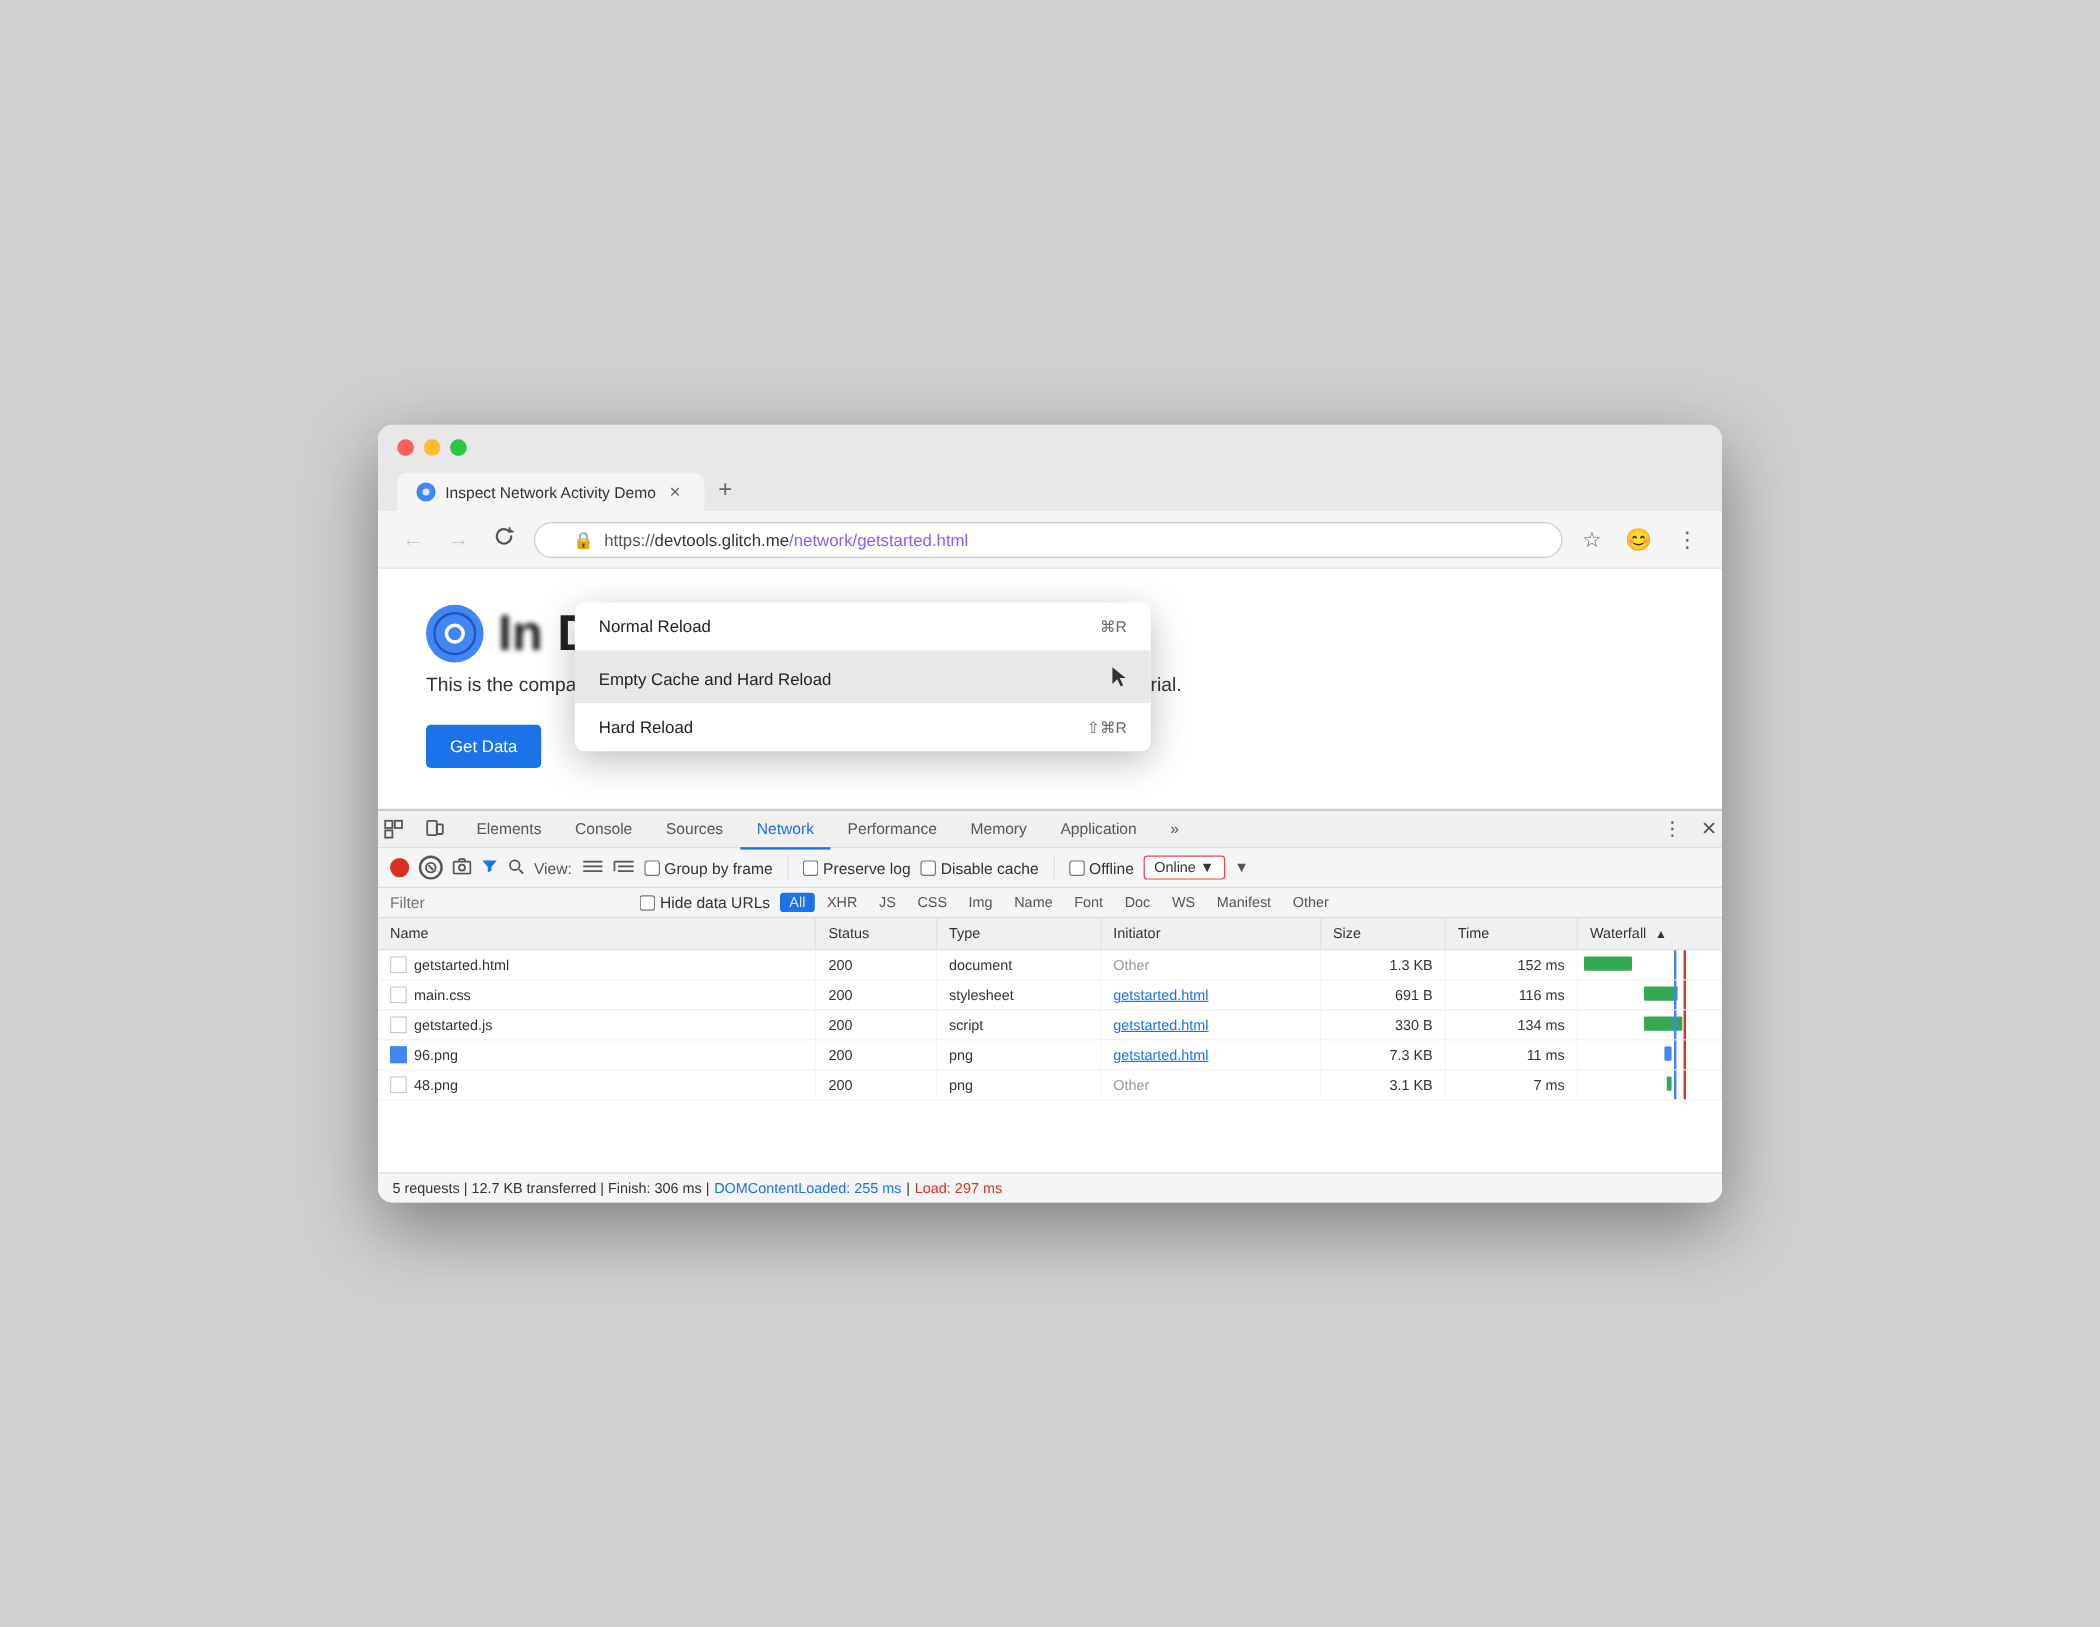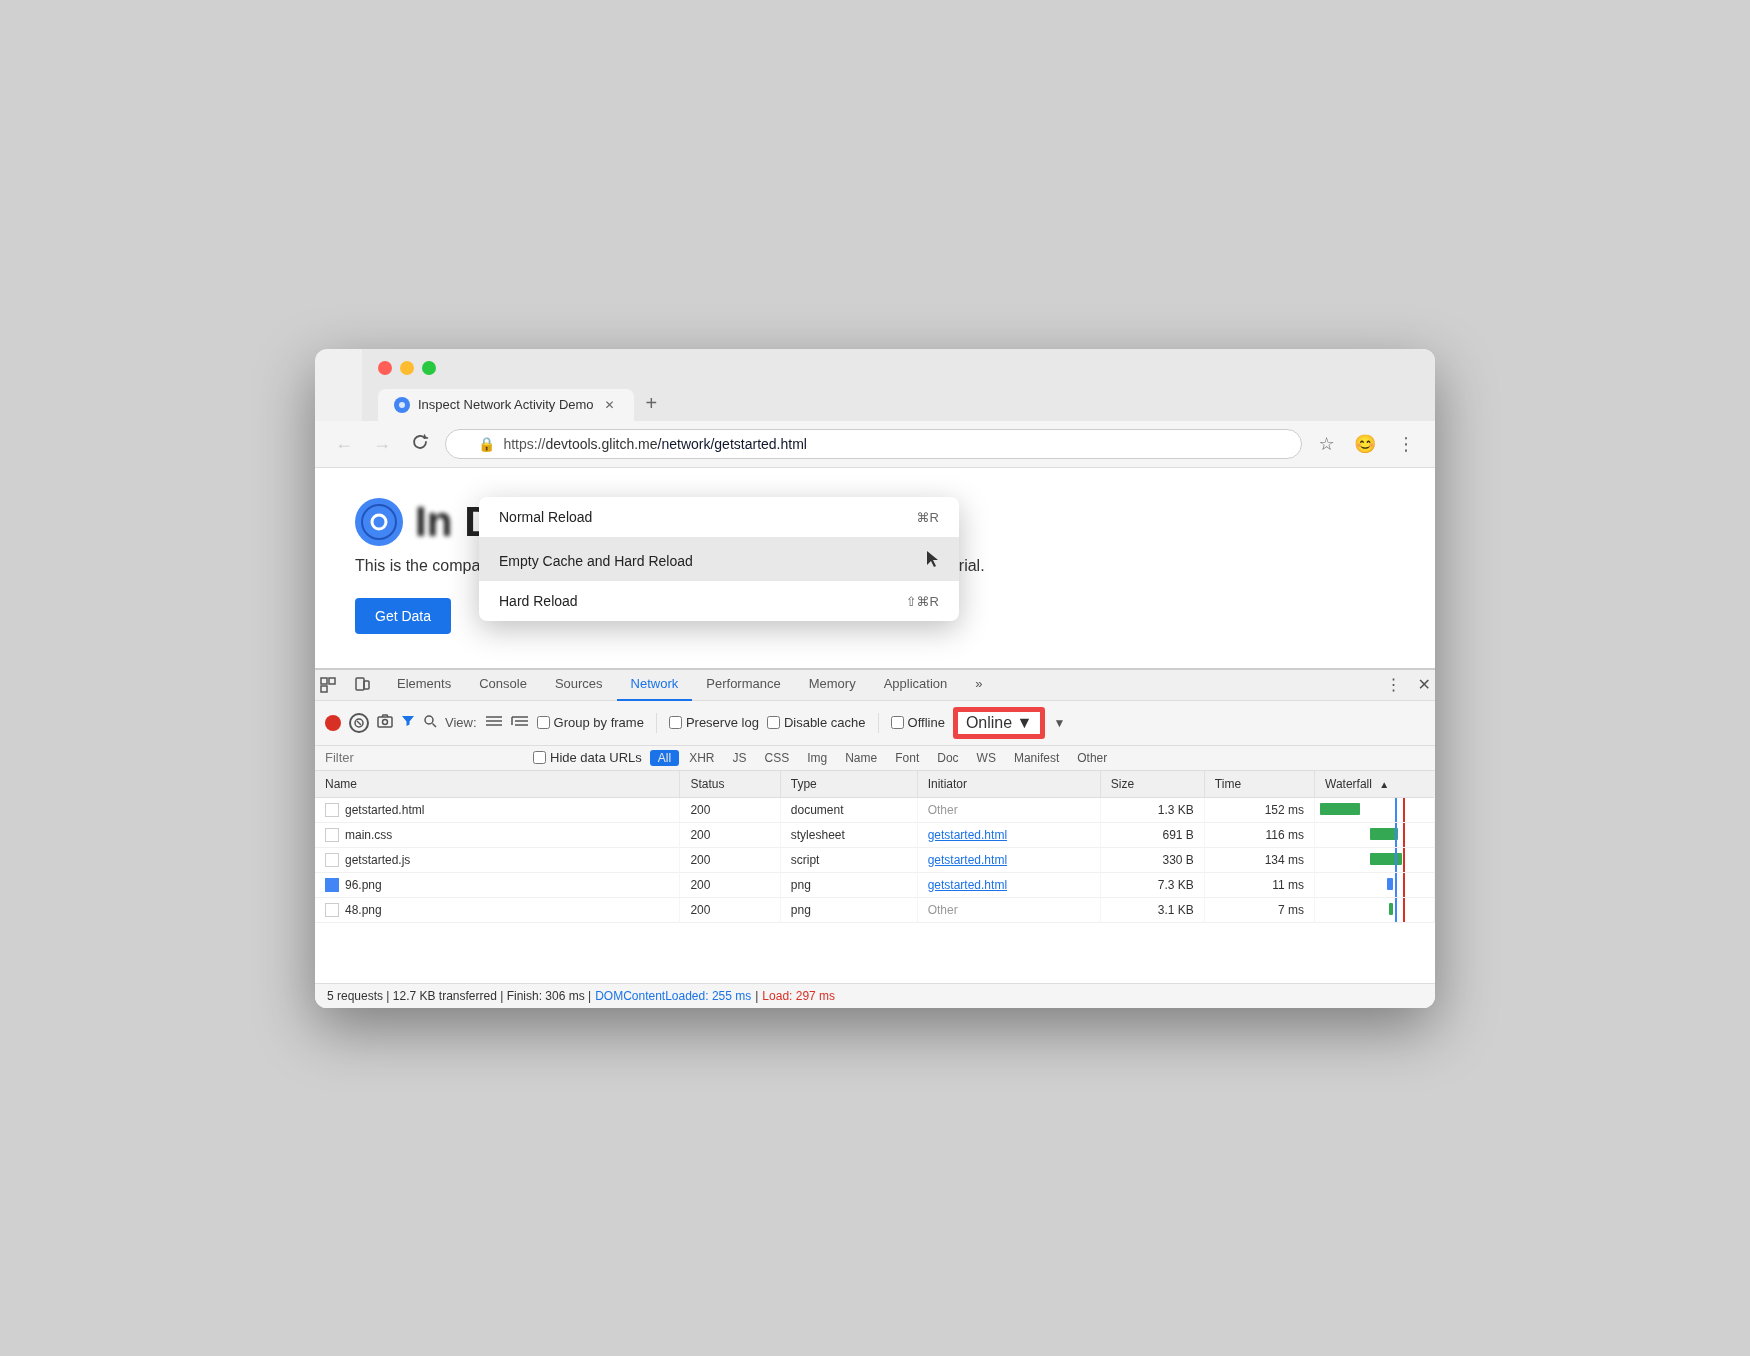--- a/index.html
+++ b/index.html
@@ -18,21 +18,20 @@
       box-shadow: 0 20px 60px rgba(0,0,0,0.4);
       overflow: hidden;
       position: relative;
     }
     
     .title-bar {
       background: #e8e8e8;
       padding: 12px 16px 0;
       display: flex;
       flex-direction: column;
-      margin-left: 47px;
     }
     .traffic-lights {
       display: flex;
       gap: 8px;
       margin-bottom: 10px;
     }
     .traffic-light {
       width: 14px;
       height: 14px;
       border-radius: 50%;
@@ -315,23 +314,23 @@
       align-items: center;
       gap: 4px;
       font-size: 13px;
       color: #333;
     }
     .checkbox-group input[type="checkbox"] { cursor: pointer; }
     .divider-v { width: 1px; height: 20px; background: #ddd; margin: 0 4px; }
     .online-badge {
       padding: 2px 8px;
       background: white;
-      border: 5px solid #ef4444;
+      border: 1px solid #ef4444;
       border-radius: 3px;
-      font-size: 16px;
+      font-size: 12px;
       color: #333;
     }
     .throttle-arrow {
       background: none;
       border: none;
       cursor: pointer;
       font-size: 12px;
       color: #555;
     }
 
@@ -492,21 +491,21 @@
     <button class="nav-btn" disabled="">→</button>
     <button class="reload-btn">
       <svg width="18" height="18" viewBox="0 0 18 18" fill="none" stroke="#555" stroke-width="1.8" stroke-linecap="round">
         <path d="M15 9a6 6 0 1 1-1.5-4"></path>
         <path d="M13.5 2v3h3" fill="#555" stroke="#555" stroke-width="1.5"></path>
       </svg>
     </button>
     <div class="url-bar">
       <span>🔒</span>
       <span>
-        <span style="color:#555">https://</span><span>devtools.glitch.me</span><span style="color:#0f172a">/network/getstarted.html</span>
+        <span style="color:#555">https://</span><span>devtools.glitch.me</span><span style="color:#8b5cf6">/network/getstarted.html</span>
       </span>
     </div>
     <button class="star-icon">☆</button>
     <button class="profile-icon">😊</button>
     <button class="more-icon">⋮</button>
   </div>
 
   <div class="context-menu">
     <div class="context-menu-item">
       <span>Normal Reload</span>

